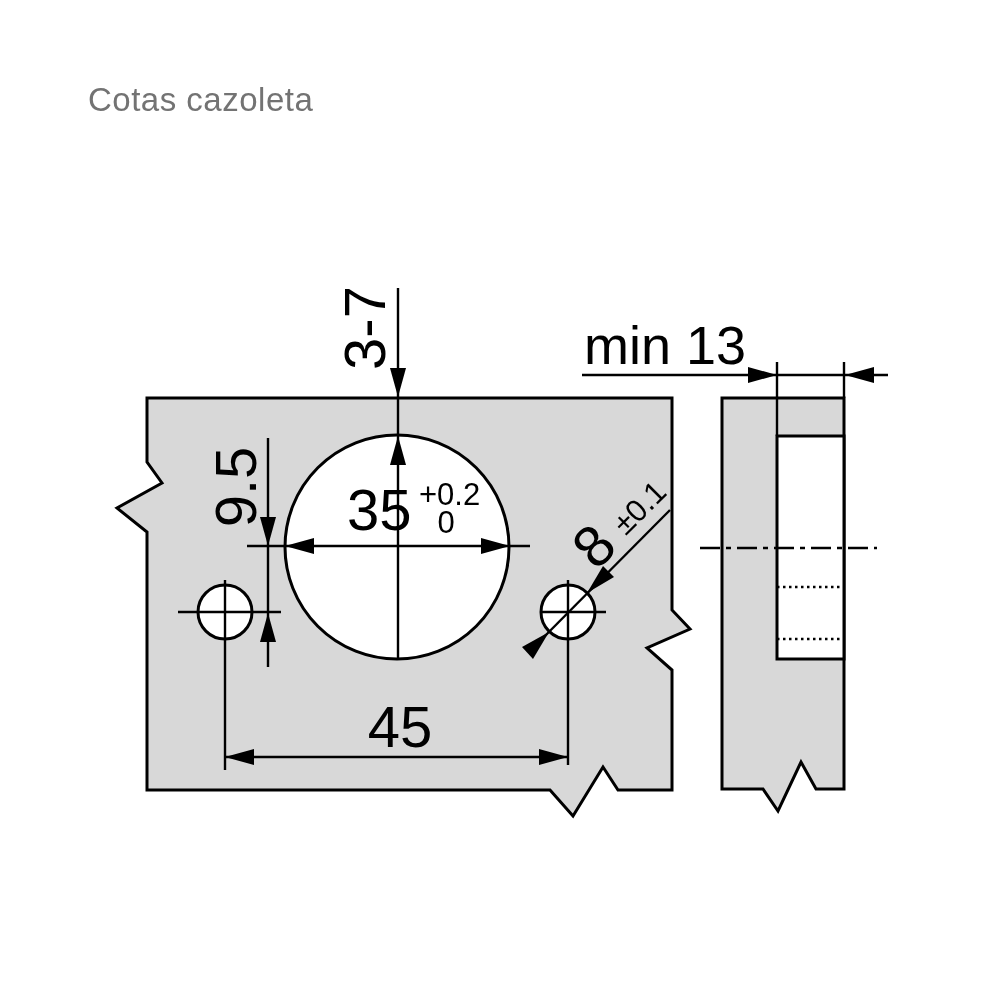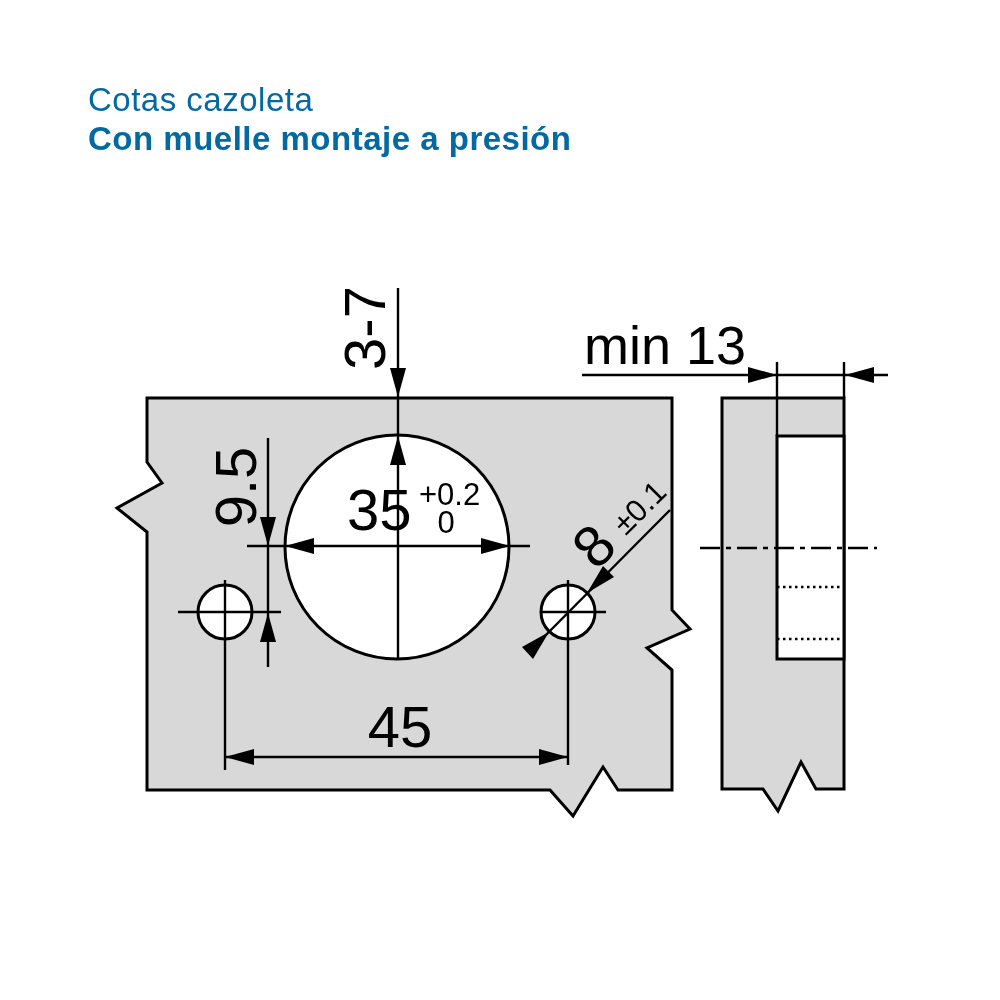--- a/index.html
+++ b/index.html
@@ -1,37 +1,36 @@
 <!DOCTYPE html>
 <html><head>
 <meta charset="utf-8">
 <style>
   html,body{margin:0;padding:0;background:#ffffff;width:1000px;height:1000px;
     font-family:"Liberation Sans",sans-serif;}
   .stage{position:relative;width:1000px;height:1000px;background:#fff;overflow:hidden;}
-  .title-block{position:absolute;left:88px;top:80px;color:#0369a1;}
+  .title-block{position:absolute;left:88px;top:80px;color:#737373;text-align:center;}
   .title-line1{font-size:33px;font-weight:400;line-height:39px;letter-spacing:.5px;}
   .title-line2{font-size:33px;font-weight:700;line-height:39px;letter-spacing:.5px;}
   svg{position:absolute;left:0;top:0;}
   svg text{fill:#000;font-family:"Liberation Sans",sans-serif;}
   .dim-big{font-size:58px;}
   .dim-min{font-size:54px;}
   .dim-tol{font-size:31px;}
   .outline{fill:none;stroke:#000;stroke-width:3;stroke-linejoin:miter;}
   .thin{stroke:#000;stroke-width:2.4;fill:none;}
   .arrow{fill:#000;stroke:none;}
 </style>
 </head>
 <body>
 
 <div class="stage">
 
   <div class="title-block">
     <div class="title-line1">Cotas cazoleta</div>
-    <div class="title-line2">Con muelle montaje a presión</div>
   </div>
 
   <svg width="1000" height="1000" viewBox="0 0 1000 1000">
 
     <g>
 
       <polygon class="outline" style="fill:#d8d8d8" points="147,398 672,398 672,610 690,629 647,648 672,670 672,790
                 618,790 603,767 573,816 550,790 147,790
                 147,532 117,508 162,483 147,462"></polygon>
 

